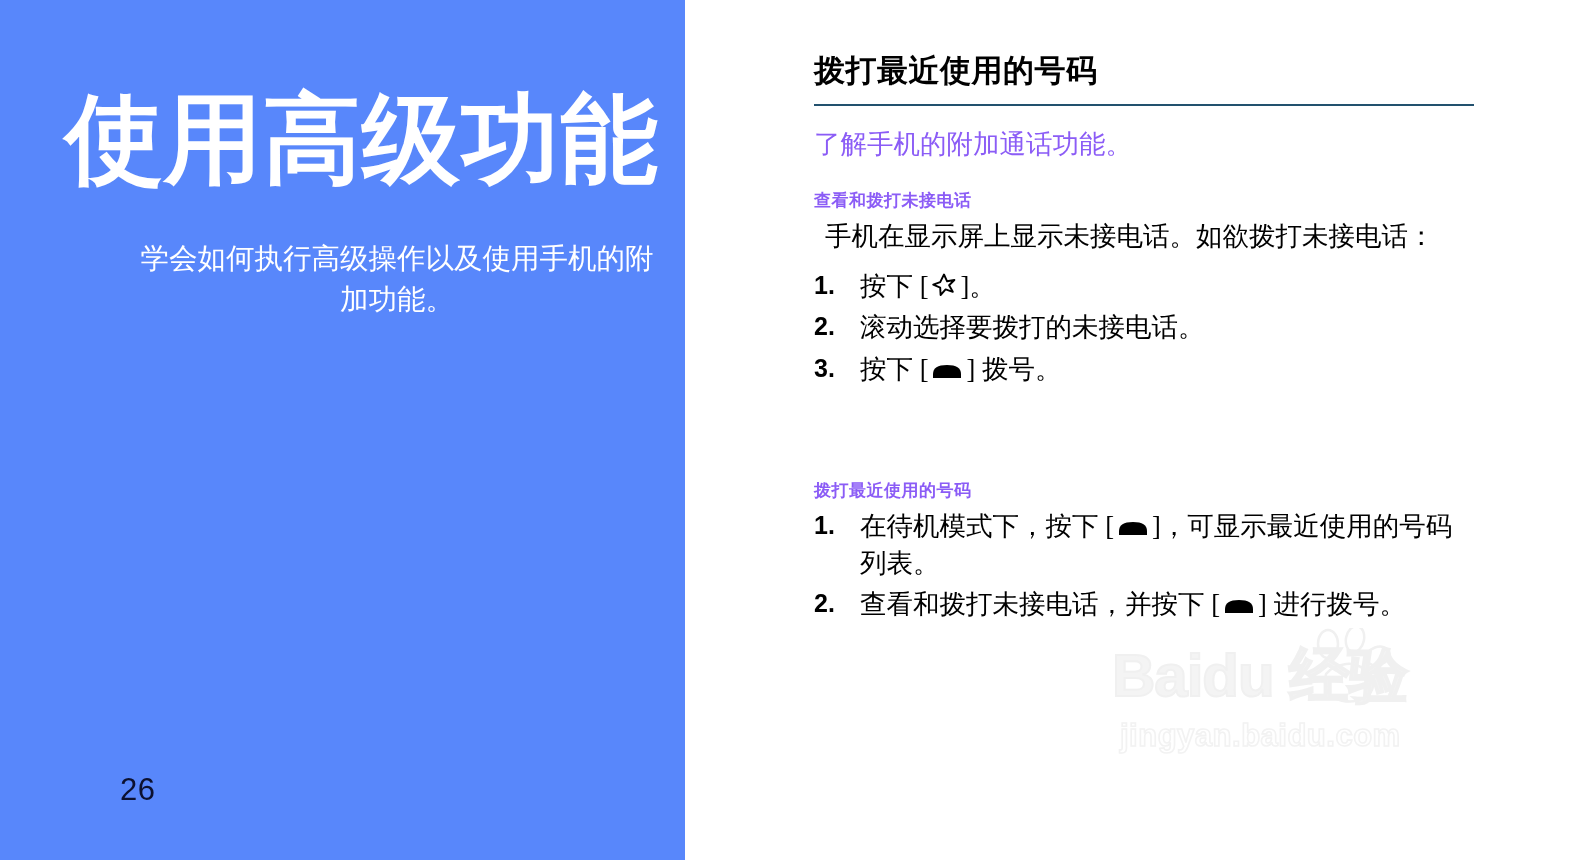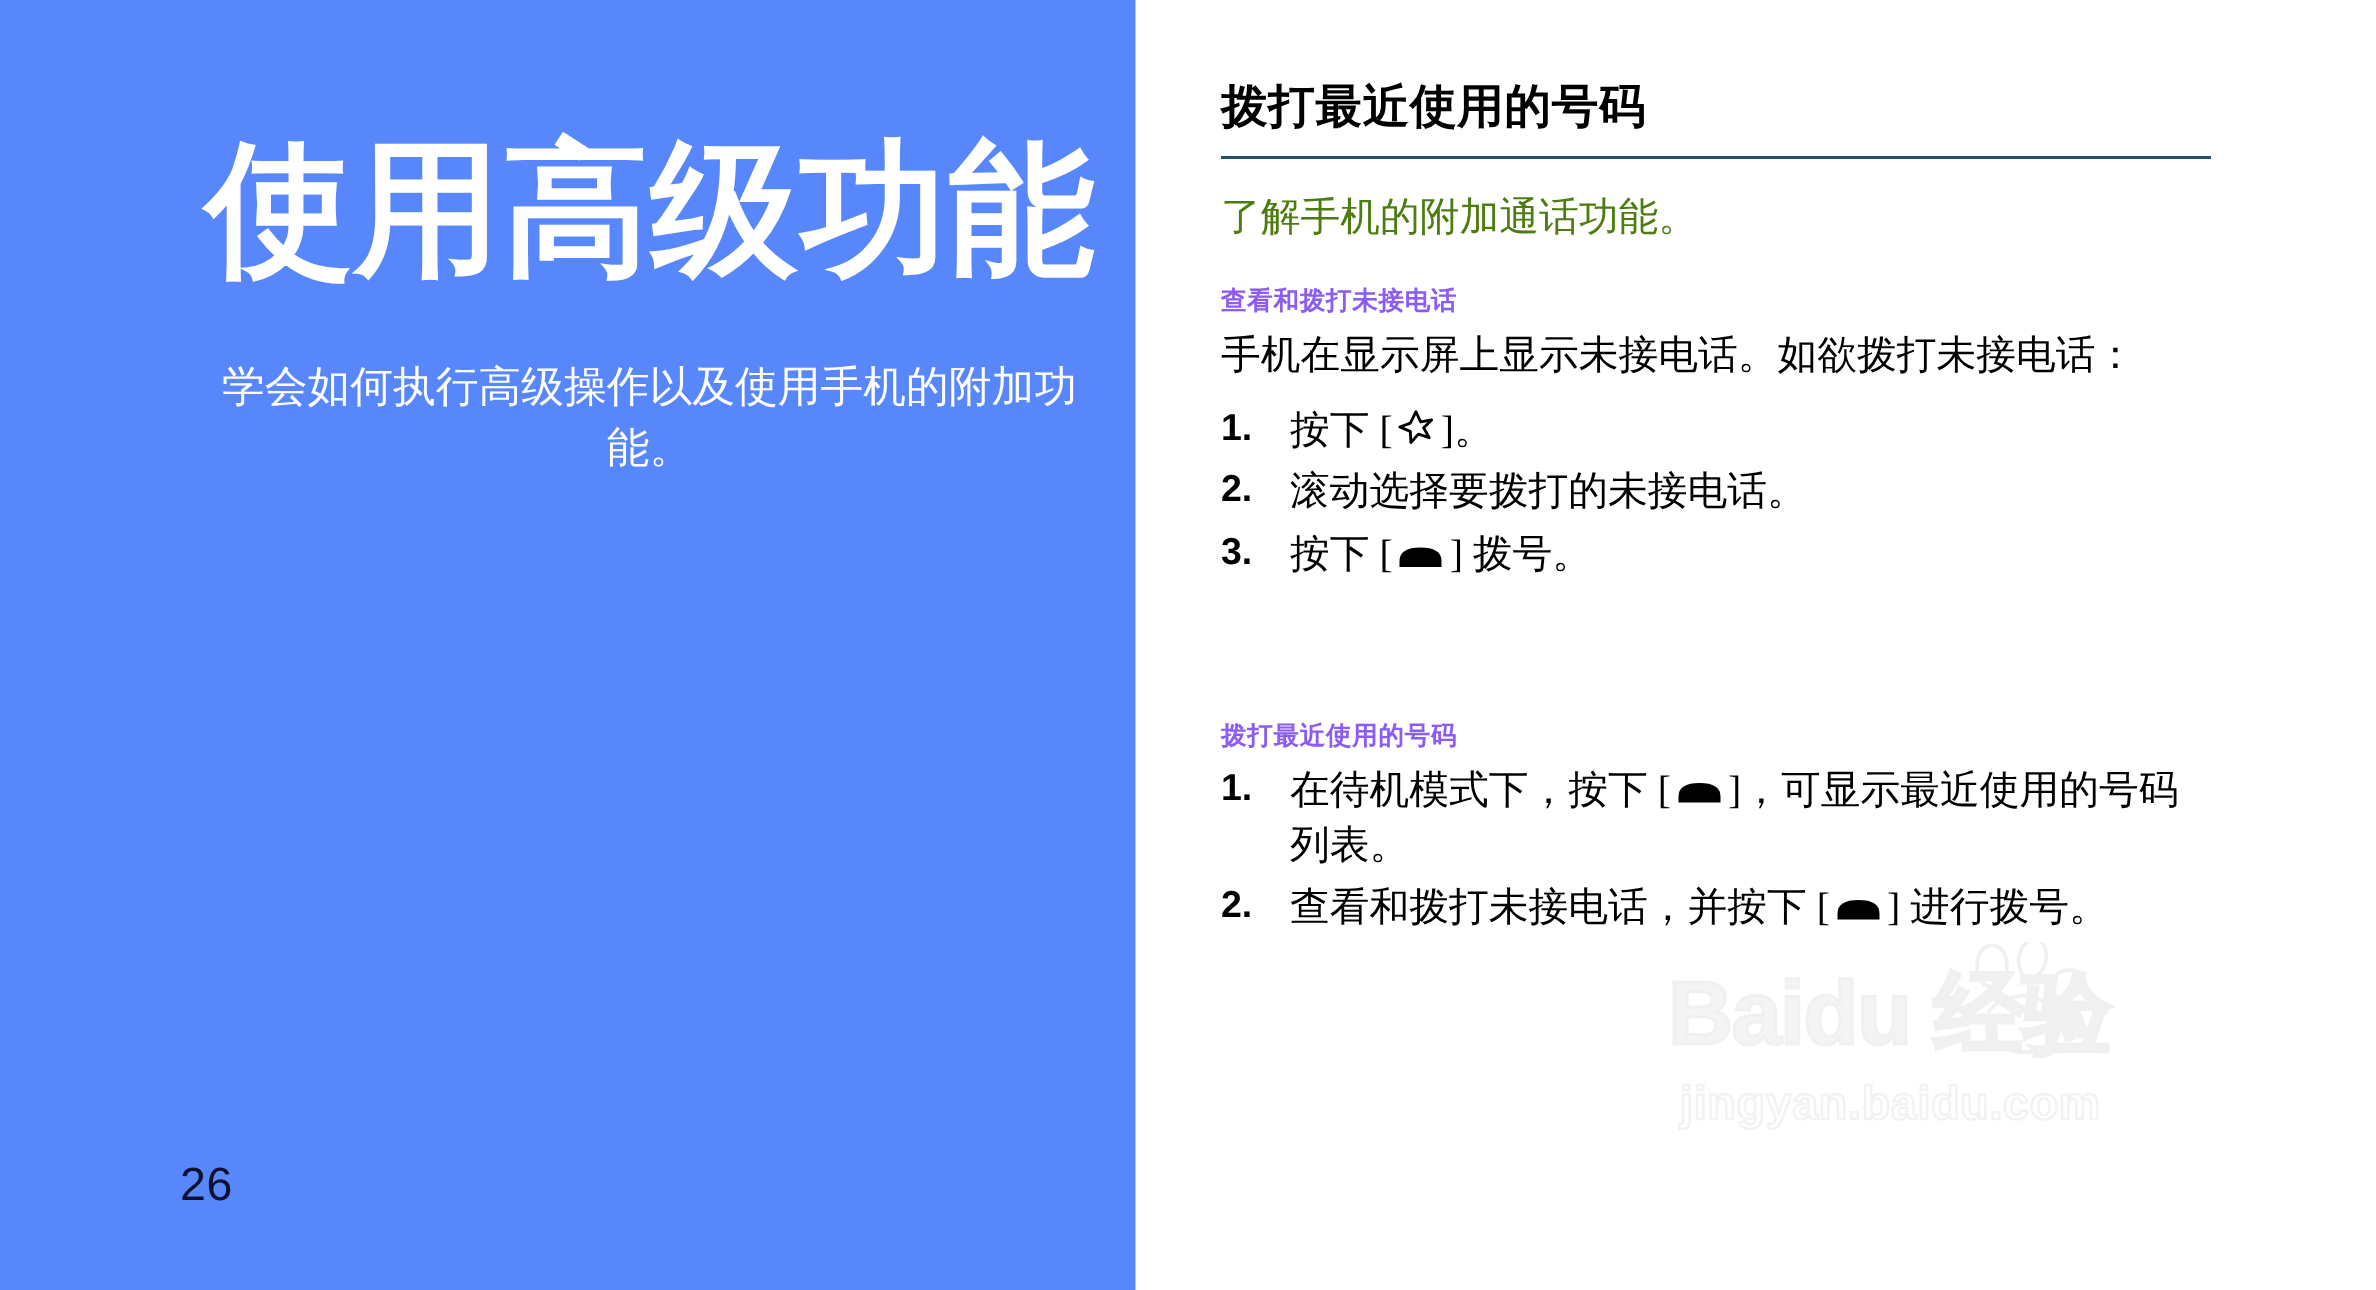--- a/index.html
+++ b/index.html
@@ -19,21 +19,21 @@
     width: 1584px;
     height: 860px;
     background: #ffffff;
   }
 
   
   #chapter-panel {
     position: absolute;
     left: 0;
     top: 0;
-    width: 757px;
+    width: 685px;
     height: 860px;
     background: #5887FB;
     box-sizing: border-box;
   }
 
   #chapter-title {
     position: absolute;
     left: 40px;
     right: 26px;
     top: 88px;
@@ -98,21 +98,21 @@
     width: 660px;
     height: 2px;
     background: #22516e;
   }
 
   #section-intro {
     position: absolute;
     left: 0;
     top: 126px;
     font-size: 26.5px;
-    color: #4d7c0f;
+    color: #8b5cf6;
     line-height: 1.4;
   }
 
   .sub-block { position: absolute; left: 0; width: 660px; }
   #block-missed { top: 190px; }
   #block-recent { top: 480px; }
 
   .sub-heading {
     font-family: "Liberation Sans", "DejaVu Sans", sans-serif;
     font-weight: bold;
@@ -120,21 +120,21 @@
     color: #8b5cf6;
     letter-spacing: 0.5px;
     margin: 0 0 7px 0;
     line-height: 1.25;
   }
 
   .body-para {
     font-size: 26.5px;
     color: #000000;
     line-height: 1.37;
-    margin: 0 0 13px 0;
+    margin: 0 0 13px 11px;
   }
 
   ol.steps {
     list-style: none;
     margin: 0;
     padding: 0;
   }
   ol.steps > li {
     position: relative;
     padding-left: 46px;

